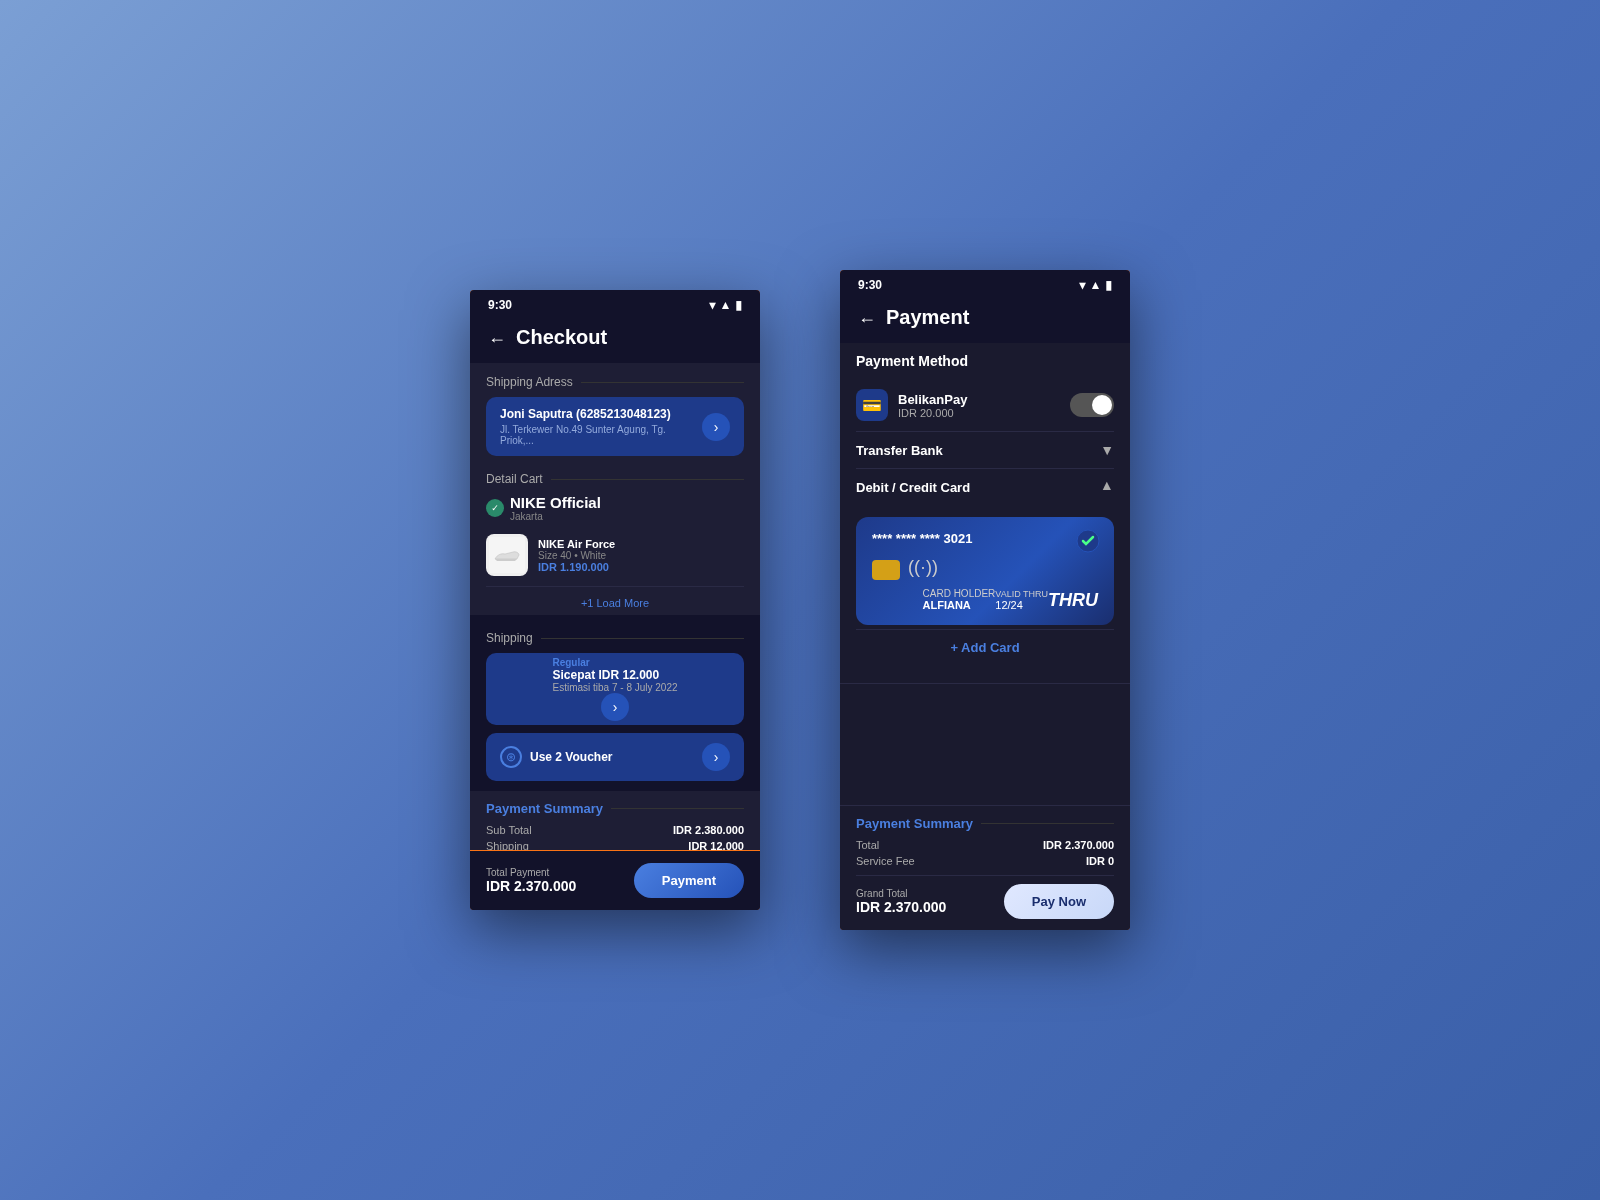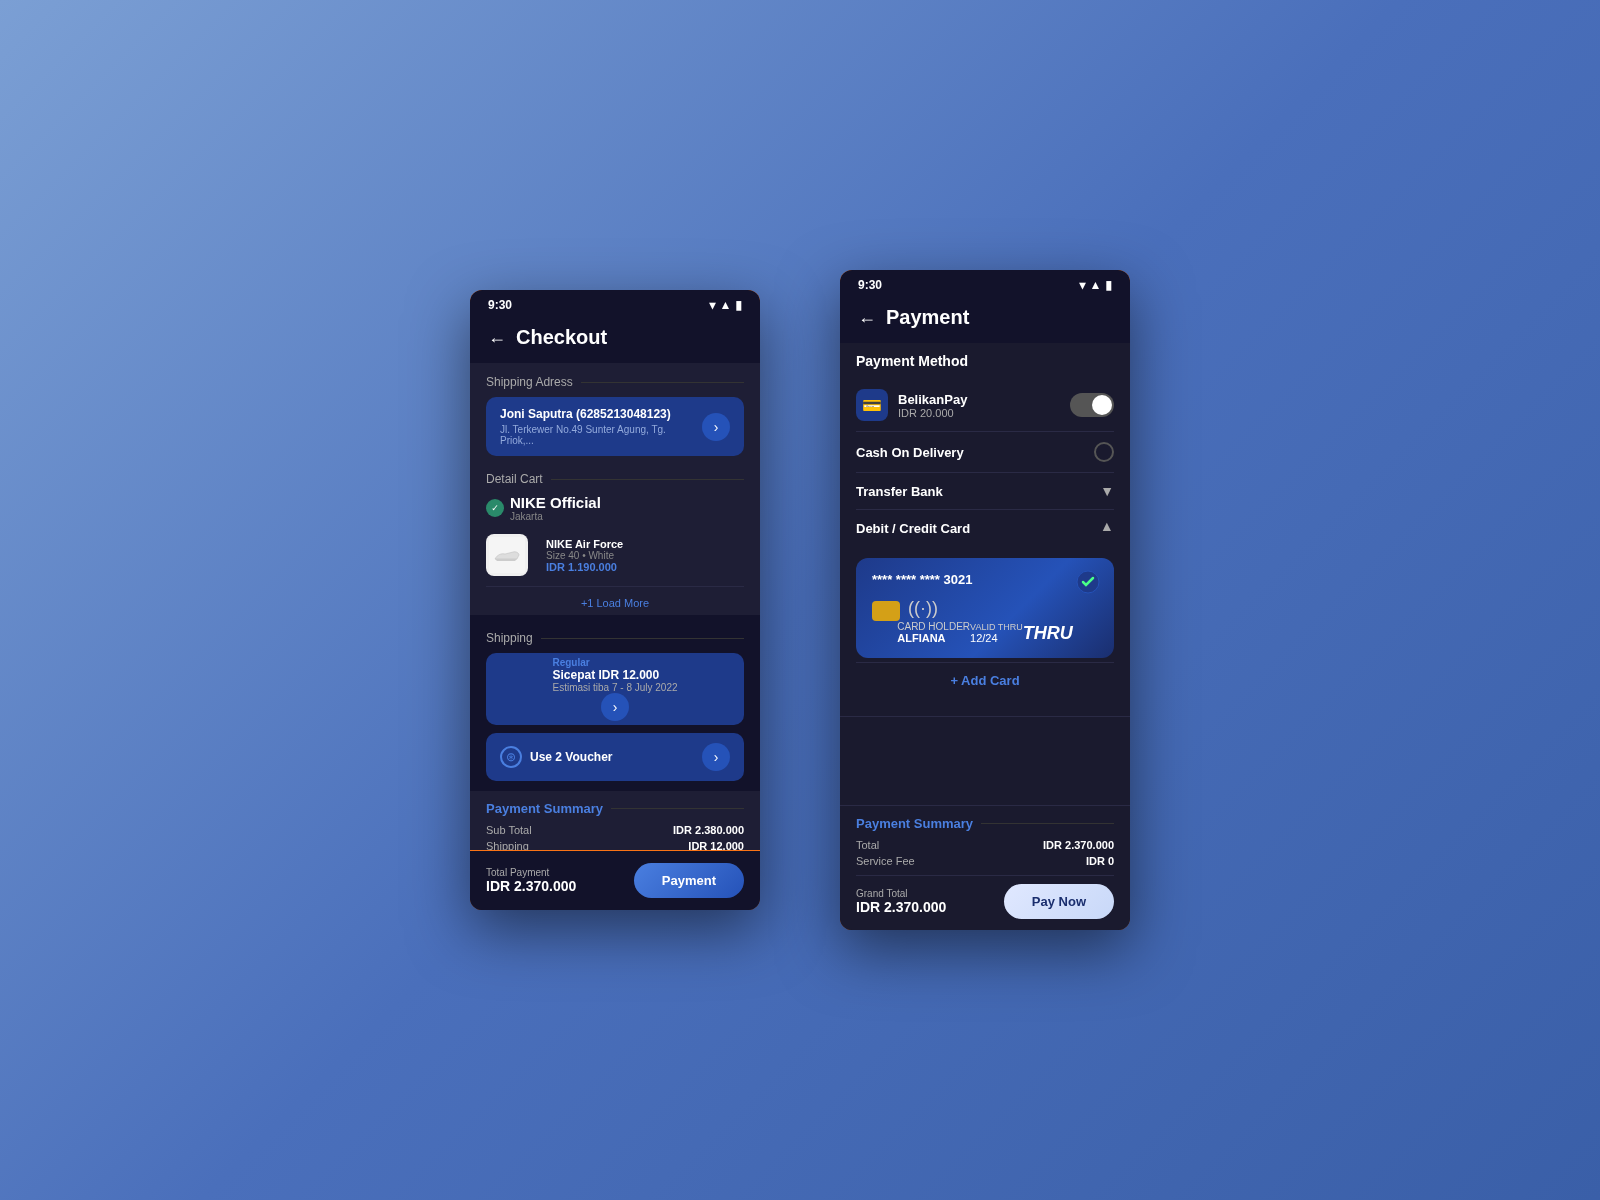--- a/index.html
+++ b/index.html
@@ -10,21 +10,21 @@
       display: flex;
       align-items: center;
       justify-content: center;
       gap: 80px;
       font-family: 'Segoe UI', Arial, sans-serif;
     }
 
     
     .phone {
       background: #f97316;
-      border-radius: 12px;
+      border-radius: 4px;
       overflow: hidden;
       box-shadow: 0 20px 60px rgba(0,0,0,0.5);
       position: relative;
     }
     .phone-left {
       width: 290px;
       height: 620px;
     }
     .phone-right {
       width: 290px;
@@ -150,21 +150,21 @@
       font-weight: 600;
     }
     .store-location {
       color: #888;
       font-size: 10px;
     }
 
     .cart-item {
       display: flex;
       align-items: center;
-      gap: 18px;
+      gap: 10px;
       padding: 6px 0;
     }
     .item-image {
       width: 42px;
       height: 42px;
       background: #f0f0f0;
       border-radius: 8px;
       display: flex;
       align-items: center;
       justify-content: center;
@@ -452,22 +452,23 @@
     }
     .card-chip {
       width: 28px;
       height: 20px;
       background: #d4a017;
       border-radius: 4px;
       margin-top: 6px;
     }
     .card-bottom {
       display: flex;
-      justify-content: center;
+      justify-content: flex-end;
       align-items: flex-end;
+      margin-top: 8px;
     }
     .card-holder {
       color: #ccc;
       font-size: 10px;
     }
     .card-holder-name {
       color: #fff;
       font-size: 11px;
       font-weight: 600;
     }
@@ -692,26 +693,20 @@
           <div>
             <div class="payment-name">BelikanPay</div>
             <div class="payment-balance">IDR 20.000</div>
           </div>
         </div>
         <div class="toggle">
           <div class="toggle-knob"></div>
         </div>
       </div>
 
-      <div class="payment-option">
-        <div class="payment-left">
-          <div class="payment-name">Cash On Delivery</div>
-        </div>
-        <div class="radio"></div>
-      </div>
 
       <div class="payment-option">
         <div class="payment-left">
           <div class="payment-name">Transfer Bank</div>
         </div>
         <span class="dropdown-arrow">▼</span>
       </div>
 
       <div class="payment-option" style="border-bottom:none;">
         <div class="payment-left">

